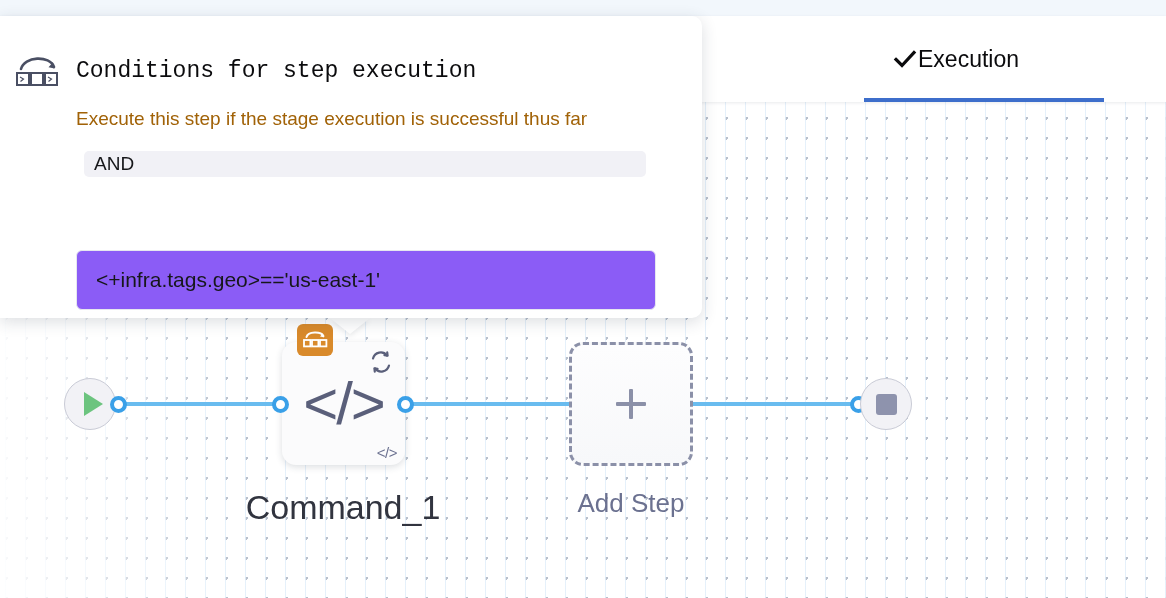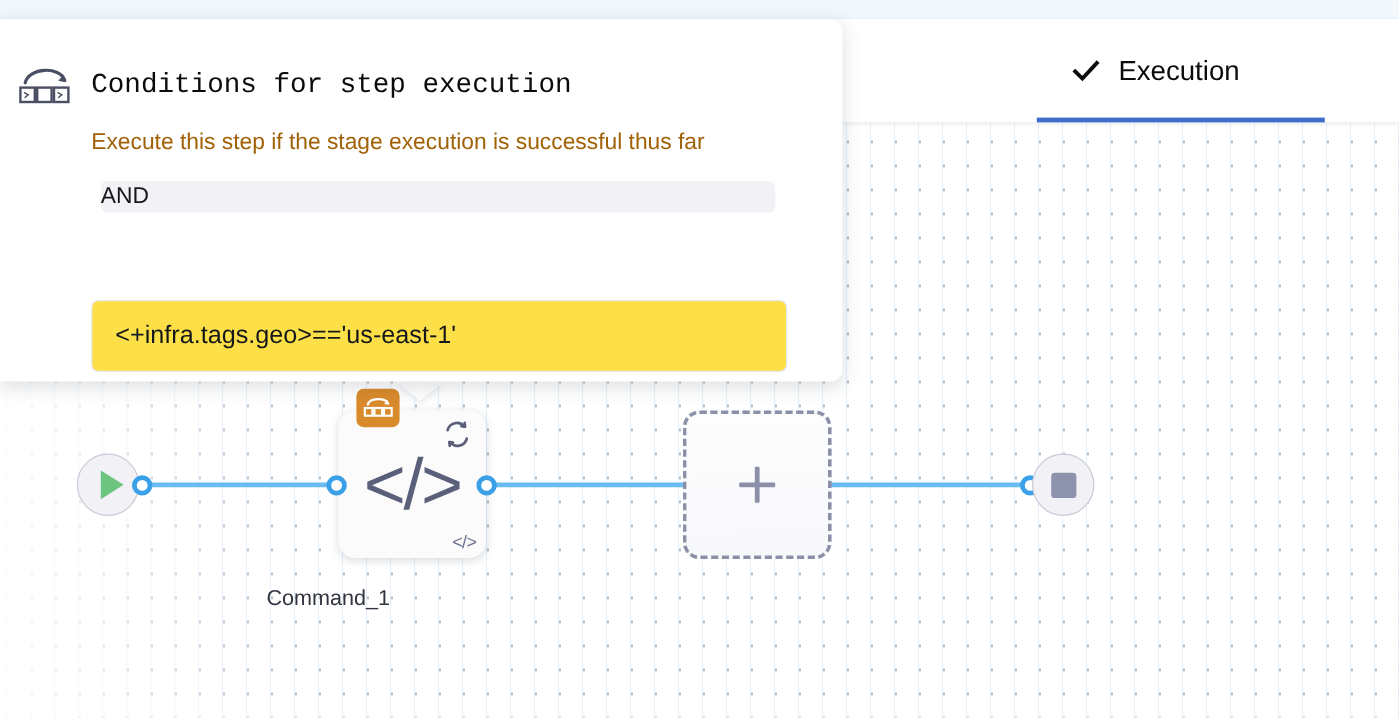--- a/index.html
+++ b/index.html
@@ -50,21 +50,21 @@
     position: absolute;
     left: 0; top: 16px;
     width: 1166px; height: 86px;
     background: #ffffff;
     box-shadow: 0 1px 3px rgba(40,50,70,0.10);
   }
   .tab {
     height: 86px;
     display: flex;
     align-items: center;
-    gap: 14px;
+    gap: 0;
     padding: 0 28px;
     font-size: 23px;
     color: #0b0b0d;
     position: relative;
     cursor: pointer;
     white-space: nowrap;
   }
   .tab .check {
     display: inline-block;
     width: 26px; height: 26px;
@@ -165,23 +165,24 @@
     width: 36px; height: 32px;
     background: #d98a2b;
     border-radius: 6px;
     display: flex;
     align-items: center;
     justify-content: center;
     cursor: pointer;
   }
   .node-label {
     position: absolute;
-    left: 222px; top: 488px;
+    left: 238px; top: 488px;
     width: 210px;
-    font-size: 18px;
+    text-align: center;
+    font-size: 34px;
     color: #31343f;
   }
 
   .add-step {
     position: absolute;
     left: 569px; top: 342px;
     width: 124px; height: 124px;
     border: 3px dashed #8b90a8;
     border-radius: 14px;
     background: linear-gradient(180deg,#fdfdfe,#f7f8fa);
@@ -250,34 +251,35 @@
     color: #a16207;
   }
   .tt-operator {
     position: absolute;
     left: 84px; top: 135px;
     width: 562px; height: 26px;
     background: #f1f1f6;
     border-radius: 5px;
     display: flex;
     align-items: center;
+    padding-left: 10px;
     font-size: 19px;
     color: #16171a;
   }
   .tt-line2 {
     position: absolute;
     left: 76px; top: 187px;
     font-size: 19px;
     color: #16171a;
   }
   .tt-expr {
     position: absolute;
     left: 76px; top: 234px;
     width: 580px; height: 60px;
-    background: #fde047;
+    background: #8b5cf6;
     border: 1px solid #e6e7ef;
     border-radius: 6px;
     display: flex;
     align-items: center;
     padding-left: 19px;
     font-size: 21px;
     color: #16171a;
   }
 </style>
 </head>
@@ -332,20 +334,21 @@
     <div class="step-code">&lt;/&gt;</div>
     <div class="node-mini-code">&lt;/&gt;</div>
   </div>
   <div class="dot-port" id="port-node-in"></div>
   <div class="dot-port" id="port-node-out"></div>
   <div class="node-label">Command_1</div>
 
   <div class="add-step">
     <span class="plus"></span>
   </div>
+  <div class="add-step-label">Add Step</div>
 
   <div class="dot-port" id="port-end"></div>
   <div class="terminal" id="node-end">
     <span class="stop-sq"></span>
   </div>
 
   <div class="tooltip-tail"></div>
 
   <div class="tooltip">
     <span class="tt-icon">

